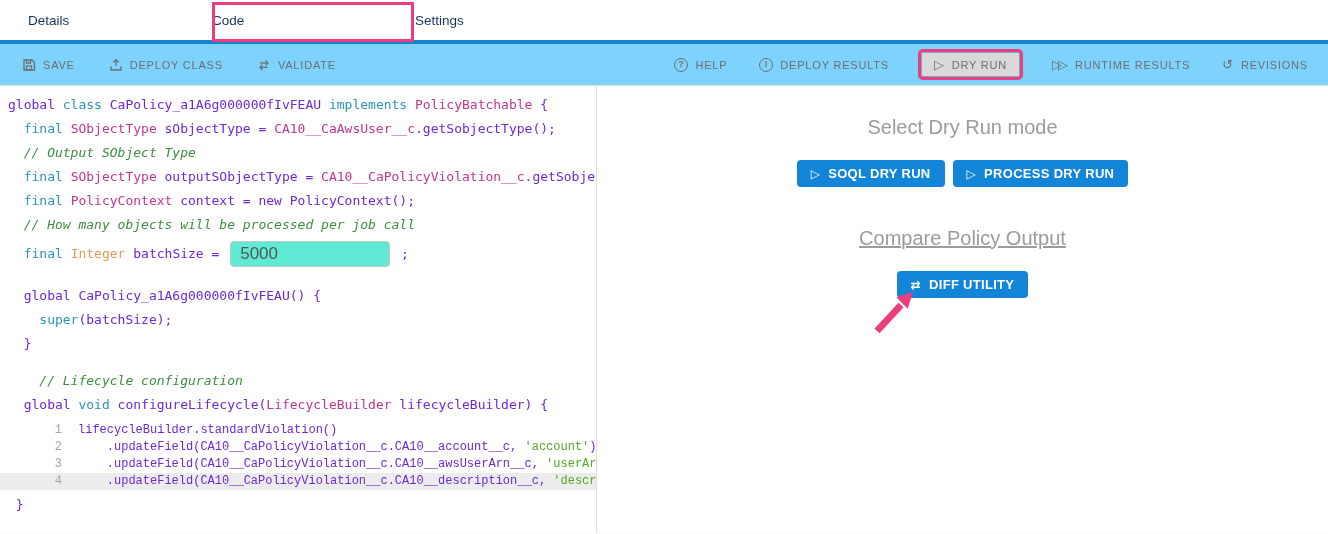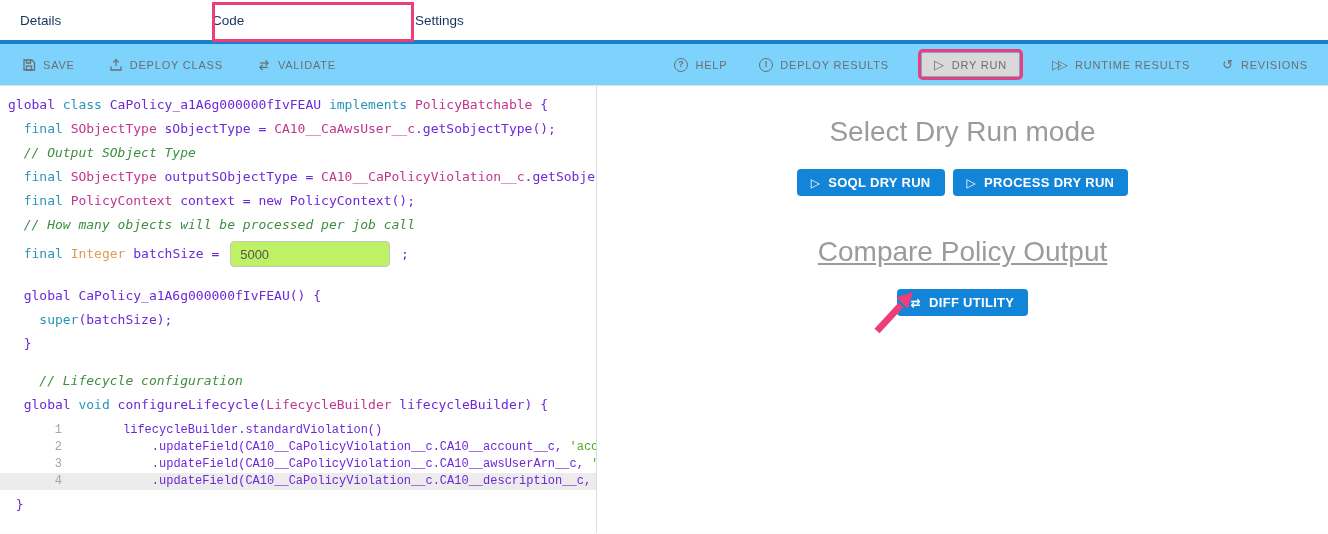--- a/index.html
+++ b/index.html
@@ -8,21 +8,21 @@
     width:1328px; height:534px; overflow:hidden;
     font-family:"Liberation Sans","DejaVu Sans",sans-serif;
     background:#fbfbfb; color:#333; position:relative;
   }
   
   .tabbar { position:relative; height:40px; background:#fff; display:flex; }
   .tab {
     width:203px; display:flex; align-items:center; 
     font-size:13.5px; color:#16325c; cursor:pointer; background:#fff;
   }
-  .tab:first-child { width:212px; padding-left:20px; }
+  .tab:first-child { width:212px; padding-left:28px; }
   .tab-underline { height:4px; background:#1583cb; width:100%; }
   .ring-code-tab {
     position:absolute; left:212px; top:2px; width:202px; height:40px;
     border:3px solid #ec3e7b; z-index:6; pointer-events:none;
   }
   
   .toolbar {
     height:42px; background:#7dd3fc; border-bottom:1px solid #e2e2e2;
     display:flex; align-items:center; padding:0 20px 0 22px;
   }
@@ -55,34 +55,34 @@
   .cline.blank { height:13px; }
   .cline.inputline { height:34px; display:flex; align-items:center; white-space:pre; }
   .tok-p { color:#6d28d9; }
   .tok-k { color:#2a93b8; }
   .tok-t { color:#c0368f; }
   .tok-c { color:#3e8e41; font-style:italic; }
   .tok-o { color:#e09a55; }
   .tok-s { color:#54a921; }
   input.batch {
     width:160px; height:26px; border:1px solid #c6c6c6; border-radius:4px;
-    font-family:"Liberation Sans",sans-serif; font-size:13px; color:#555;
-    padding:0 9px; margin:0 3px; outline:none; background:#bef264;
+    font-family:"Liberation Sans",sans-serif; font-size:17px; color:#555;
+    padding:0 9px; margin:0 3px; outline:none; background:#5eead4;
   }
   .editor {
     margin:5px 0 3px -8px; font-family:"Liberation Mono",monospace;
     font-size:12px; color:#222;
   }
   .erow { display:flex; height:17px; line-height:17px; }
   .erow.active { background:#ececec; }
   .gut { width:70px; padding-right:8px; text-align:right; color:#a5a5a5; flex-shrink:0; }
-  .ecode { white-space:pre; padding-left:8px;margin-left:45px; }
+  .ecode { white-space:pre; padding-left:8px; }
   
   .right-panel { flex:1; position:relative; background:#fff; text-align:center; }
-  .panel-heading { font-size:28px; color:#9b9b9b; font-weight:400; margin:30px 0 0; }
+  .panel-heading { font-size:20px; color:#9b9b9b; font-weight:400; margin:30px 0 0; }
   .panel-heading.second { margin-top:40px;text-decoration:underline; }
   .btnrow { margin-top:21px; display:flex; justify-content:center; gap:8px; }
   .bluebtn {
     background:#1385d8; color:#fff; border:none; border-radius:4px;
     font-size:13px; font-weight:600; letter-spacing:.3px; padding:5px 14px;
     display:inline-flex; align-items:center; gap:8px; cursor:pointer;
     font-family:inherit; height:27px;
   }
   .bluebtn .glyph { font-size:12px; }
   .arrow-svg { position:absolute; left:268px; top:198px; pointer-events:none; }

